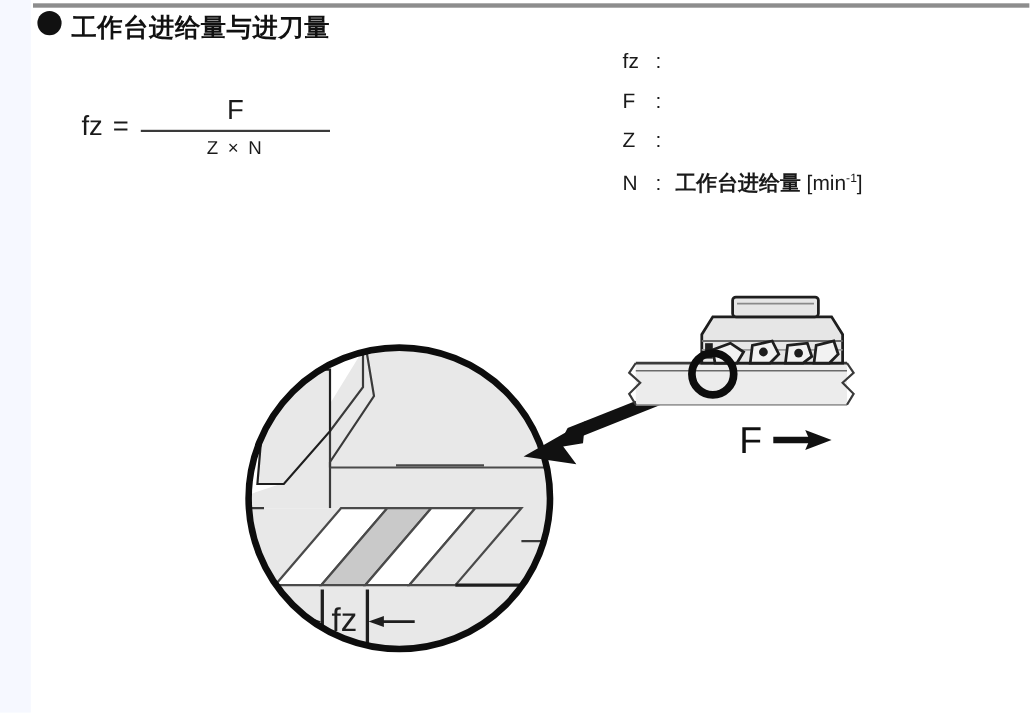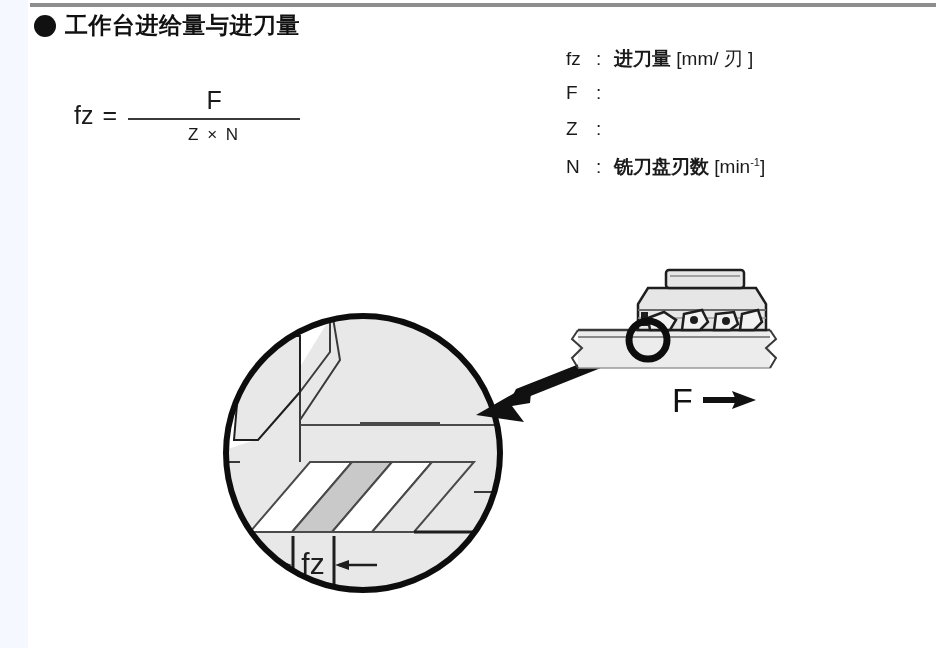--- a/index.html
+++ b/index.html
@@ -32,21 +32,21 @@
     width: 906px;
     height: 4px;
     background: #8d8d8d;
   }
 
   
   .heading {
     position: absolute;
     left: 34px; top: 10px;
     display: flex;
-    align-items: center;
+    align-items: flex-start;
     gap: 9px;
   }
   .heading-bullet {
     width: 22px;
     height: 22px;
     border-radius: 50%;
     background: #111111;
     flex: 0 0 auto;
   }
   .heading-text {
@@ -146,37 +146,36 @@
     <span class="fraction-bar"></span>
     <span class="fraction-den">Z × N</span>
   </span>
 </div>
 
 <div class="legend">
 
   <div class="legend-row">
     <span class="legend-sym">fz</span>
     <span class="legend-colon">:</span>
-    <span class="legend-desc"><span>进刀量</span> <span class="unit">[mm/ 刃 ]</span></span>
   </div>
 
   <div class="legend-row">
     <span class="legend-sym">F</span>
     <span class="legend-colon">:</span>
   </div>
 
   <div class="legend-row">
     <span class="legend-sym">Z</span>
     <span class="legend-colon">:</span>
   </div>
 
   <div class="legend-row">
     <span class="legend-sym">N</span>
     <span class="legend-colon">:</span>
-    <span class="legend-desc"><span>铣刀盘刃数</span> <span class="unit"><span>[min</span><sup>-1</sup><span>]</span></span></span>
+    <span class="legend-desc"><span>工作台进给量</span> <span class="unit"><span>[min</span><sup>-1</sup><span>]</span></span></span>
   </div>
 
 </div>
 
 <div class="figure">
 <svg width="936" height="400" viewBox="0 0 936 400" xmlns="http://www.w3.org/2000/svg">
 
   <defs>
     <clipPath id="detailClip">
       <circle cx="363" cy="213" r="136"></circle>

